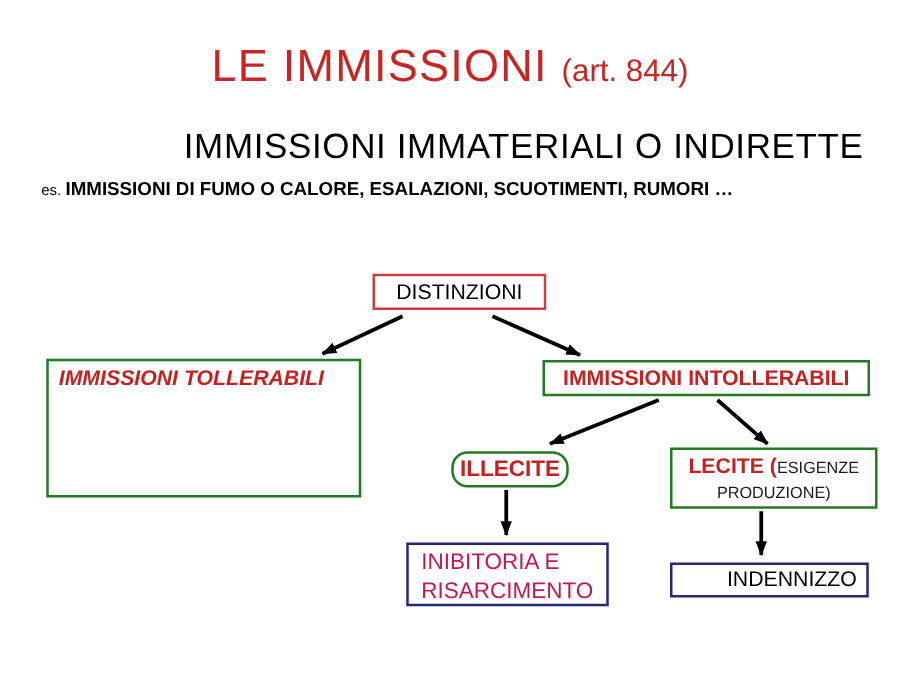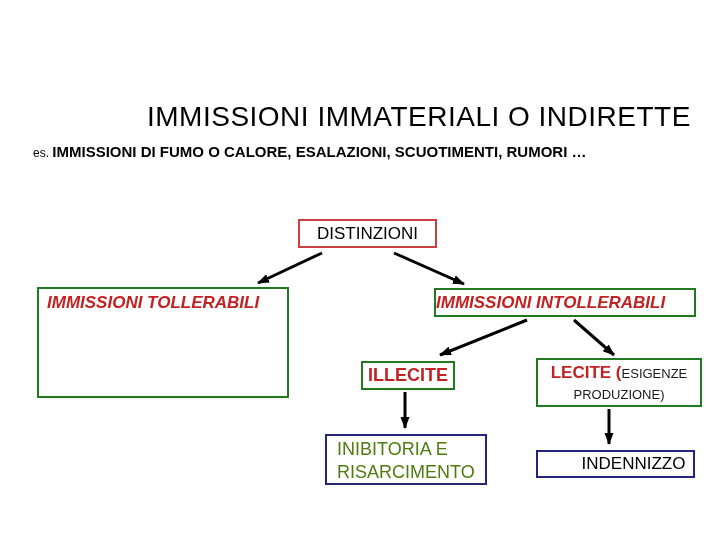--- a/index.html
+++ b/index.html
@@ -46,55 +46,57 @@
   }
   .box-tollerabili .box-title{
     font-size:17px;font-weight:bold;color:var(--box-text-red,#c32222);
     white-space:nowrap;
   }
   .box-tollerabili .box-note{
     font-size:16px;color:#1a1a1a;line-height:21px;max-width:178px;
   }
   .box-intollerabili{
     left:434px;top:288px;width:262px;height:29px;
-    text-align:left;line-height:25px;
+    text-align:center;line-height:25px;
     font-size:17px;font-weight:bold;color:var(--box-text-red,#c32222);
     white-space:nowrap;
-    font-style:italic;
   }
   .box-illecite{
     left:361px;top:361px;width:94px;height:29px;
     text-align:center;line-height:25px;
-    font-size:18px;font-weight:bold;color:var(--box-text-red,#c32222);
+    font-size:18px;font-weight:bold;color:var(--box-text-red,#c32222);border-radius:13px;
   }
   .box-lecite{
     left:536px;top:358px;width:166px;height:49px;
     padding:3px 5px;line-height:20px;text-align:center;
   }
   .box-lecite .lecite-red{
     font-size:17px;font-weight:bold;color:var(--box-text-red,#c32222);
   }
   .box-lecite .lecite-black{font-size:13px;color:#1a1a1a;}
   .box-inibitoria{
     left:325px;top:434px;width:162px;height:51px;
-    padding:2px 0 0 10px;font-size:18px;line-height:23px;color:#4d7c0f;
+    padding:2px 0 0 10px;font-size:18px;line-height:23px;color:#be185d;
   }
   .box-indennizzo{
     left:536px;top:450px;width:159px;height:28px;
     text-align:center;line-height:24px;font-size:17px;color:#000;padding-left:36px;
   }
   
   .arrows{position:absolute;left:0;top:0;width:720px;height:540px;pointer-events:none;}
   .arrows line{stroke:var(--arrow-black,#000);stroke-width:3;}
 </style>
 </head>
 <body>
 
 <div class="slide">
 
+  <div class="title">
+    <span class="title-main">LE IMMISSIONI </span><span class="title-sub">(art. 844)</span>
+  </div>
 
   <div class="subtitle">IMMISSIONI IMMATERIALI O INDIRETTE</div>
 
   <div class="example">
     <span class="example-prefix">es. </span><span class="example-text">IMMISSIONI DI FUMO O CALORE, ESALAZIONI, SCUOTIMENTI, RUMORI …</span>
   </div>
 
   <svg class="arrows" viewBox="0 0 720 540" xmlns="http://www.w3.org/2000/svg">
     <defs>
       <marker id="ah" markerUnits="userSpaceOnUse" markerWidth="13" markerHeight="10" refX="11" refY="4.5" orient="auto">

